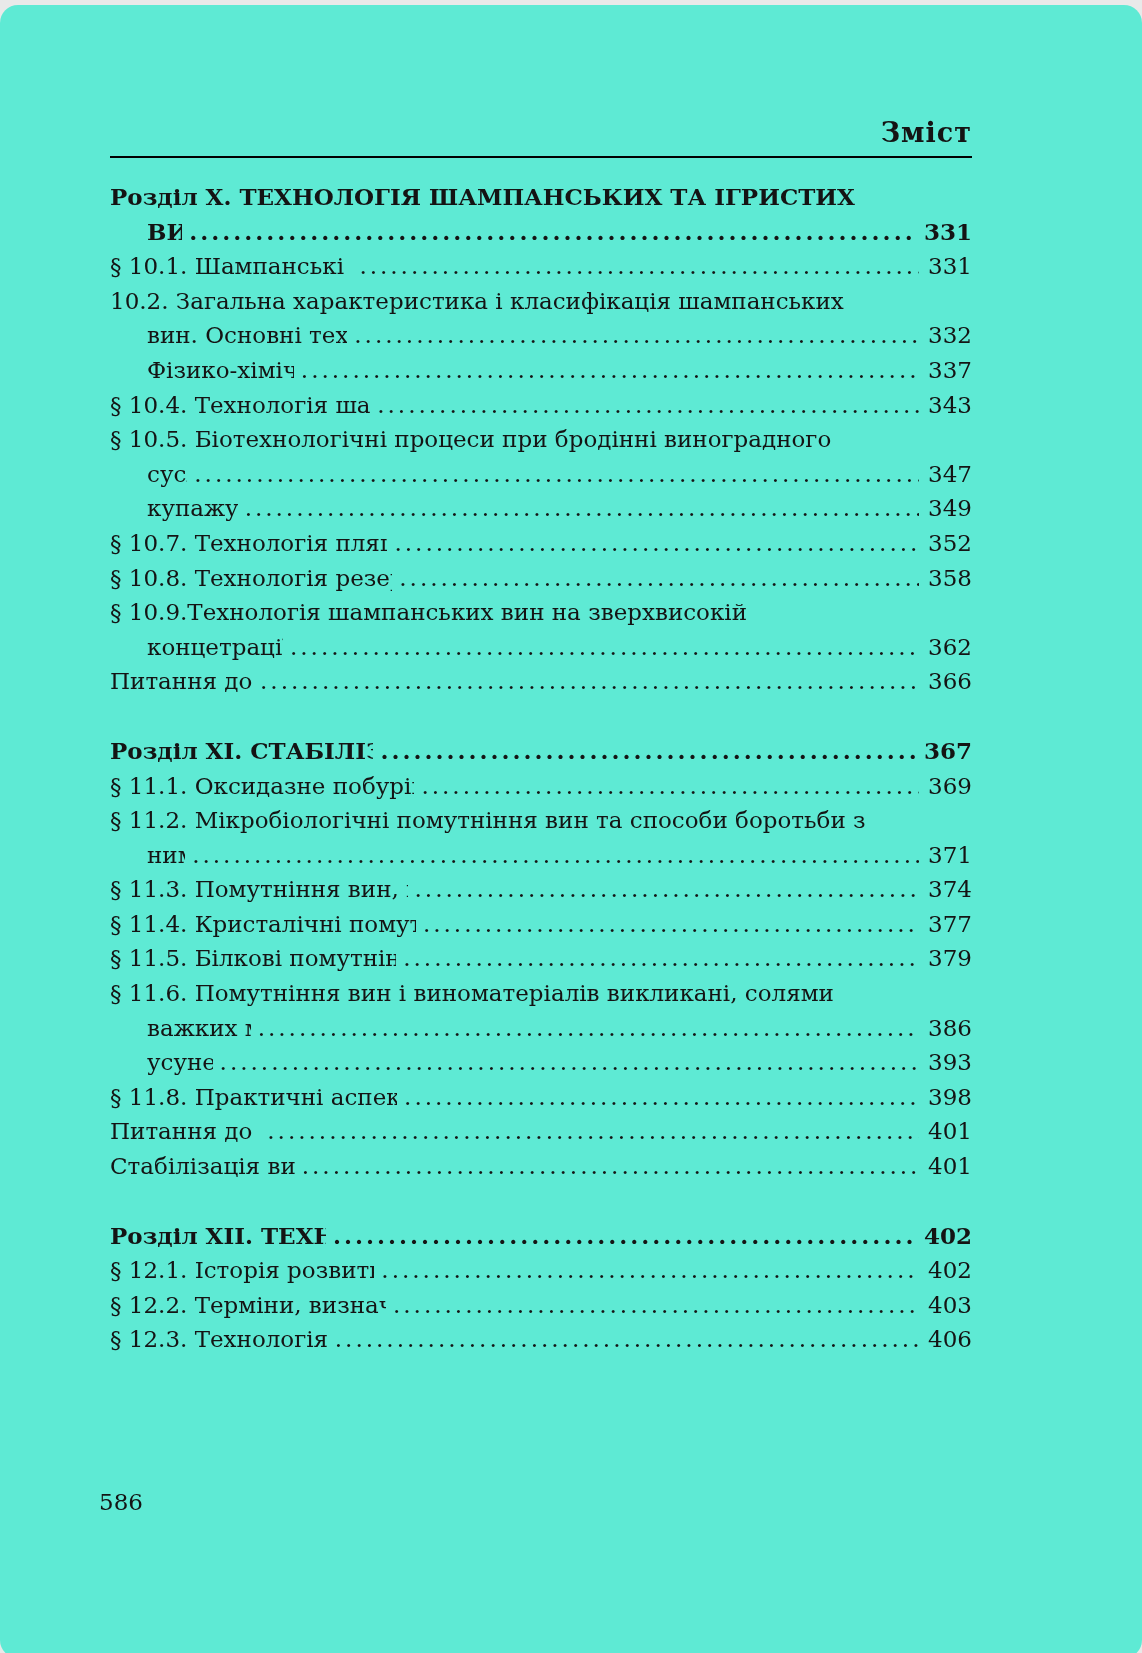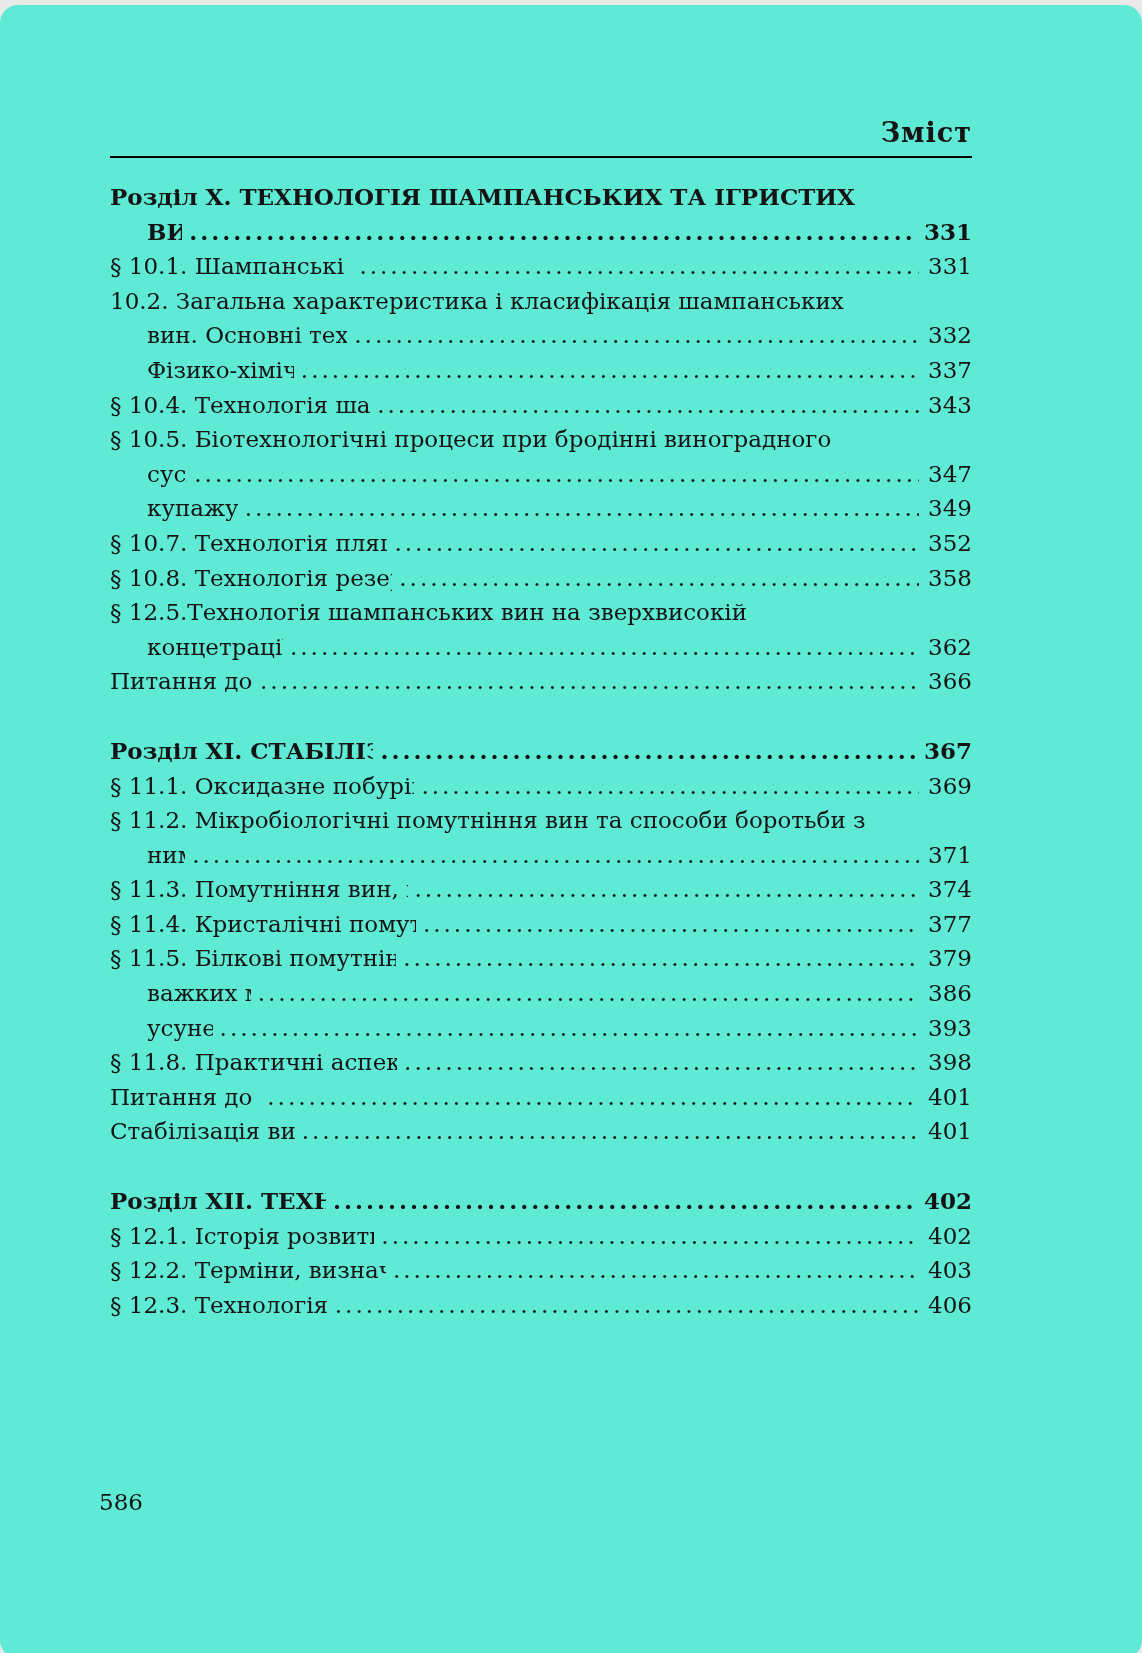--- a/index.html
+++ b/index.html
@@ -113,21 +113,21 @@
         <span class="toc-text">§ 10.7. Технологія пляшкового способу шампанізації</span>
         <span class="leader"></span>
         <span class="page-num">352</span>
       </div>
       <div class="toc-line">
         <span class="toc-text">§ 10.8. Технологія резервуарних методів шампанізації</span>
         <span class="leader"></span>
         <span class="page-num">358</span>
       </div>
       <div class="toc-line">
-        <span class="toc-text">§ 12.5.Технологія шампанських вин на зверхвисокій</span>
+        <span class="toc-text">§ 10.9.Технологія шампанських вин на зверхвисокій</span>
       </div>
       <div class="toc-line indent">
         <span class="toc-text">концетрації дріжджів</span>
         <span class="leader"></span>
         <span class="page-num">362</span>
       </div>
       <div class="toc-line">
         <span class="toc-text">Питання до розділу X</span>
         <span class="leader"></span>
         <span class="page-num">366</span>
@@ -157,20 +157,23 @@
       </div>
       <div class="toc-line">
         <span class="toc-text">§ 11.4. Кристалічні помутніння вина та міри боротьби з ними</span>
         <span class="leader"></span>
         <span class="page-num">377</span>
       </div>
       <div class="toc-line">
         <span class="toc-text">§ 11.5. Білкові помутніння та способи їх попередження</span>
         <span class="leader"></span>
         <span class="page-num">379</span>
+      </div>
+      <div class="toc-line">
+        <span class="toc-text">§ 11.6. Помутніння вин і виноматеріалів викликані, солями</span>
       </div>
       <div class="toc-line indent">
         <span class="toc-text">важких металів</span>
         <span class="leader"></span>
         <span class="page-num">386</span>
       </div>
       <div class="toc-line indent">
         <span class="toc-text">усунення</span>
         <span class="leader"></span>
         <span class="page-num">393</span>

